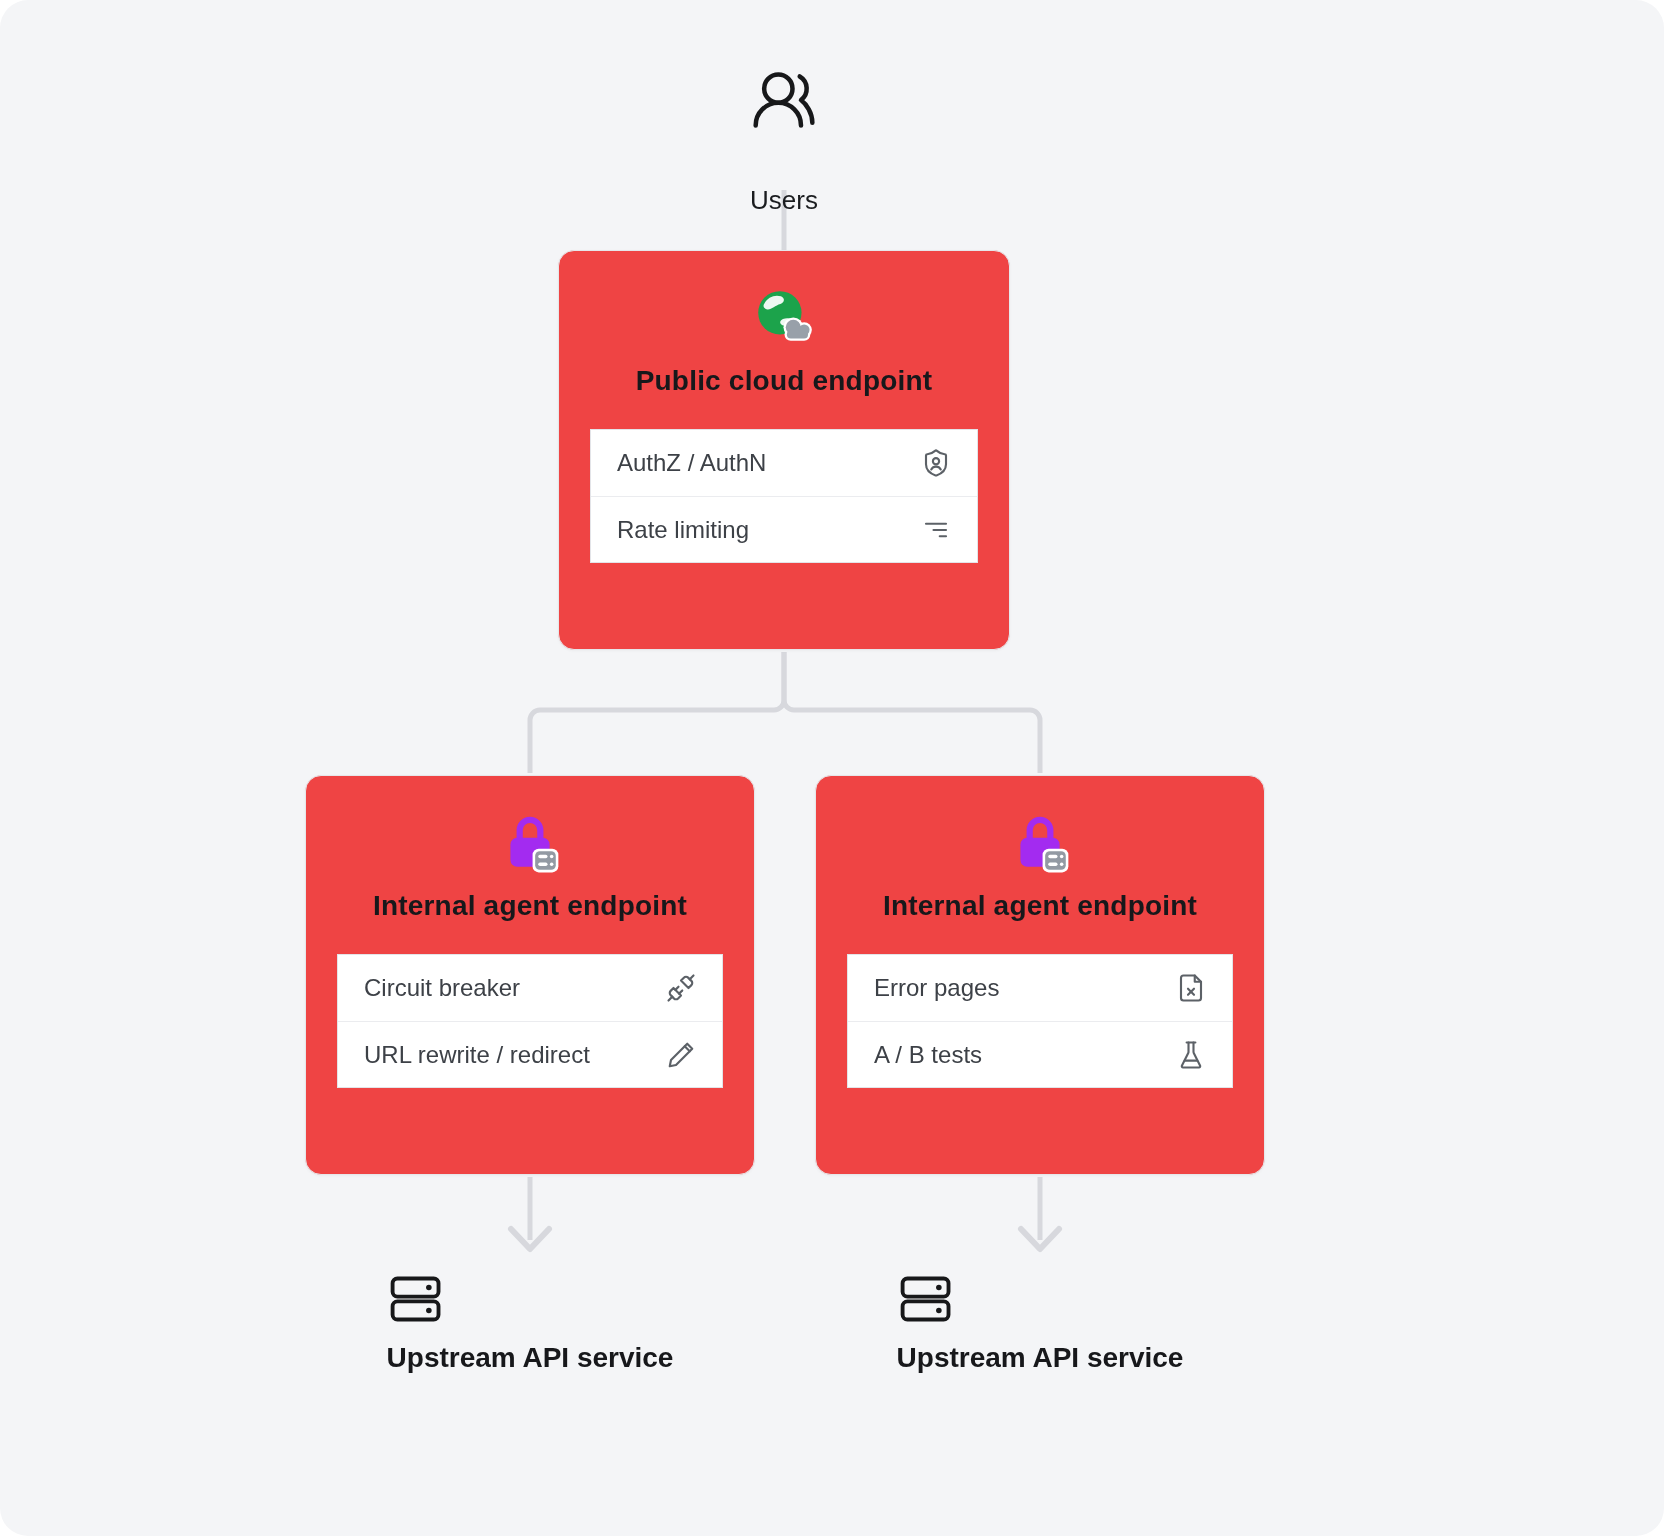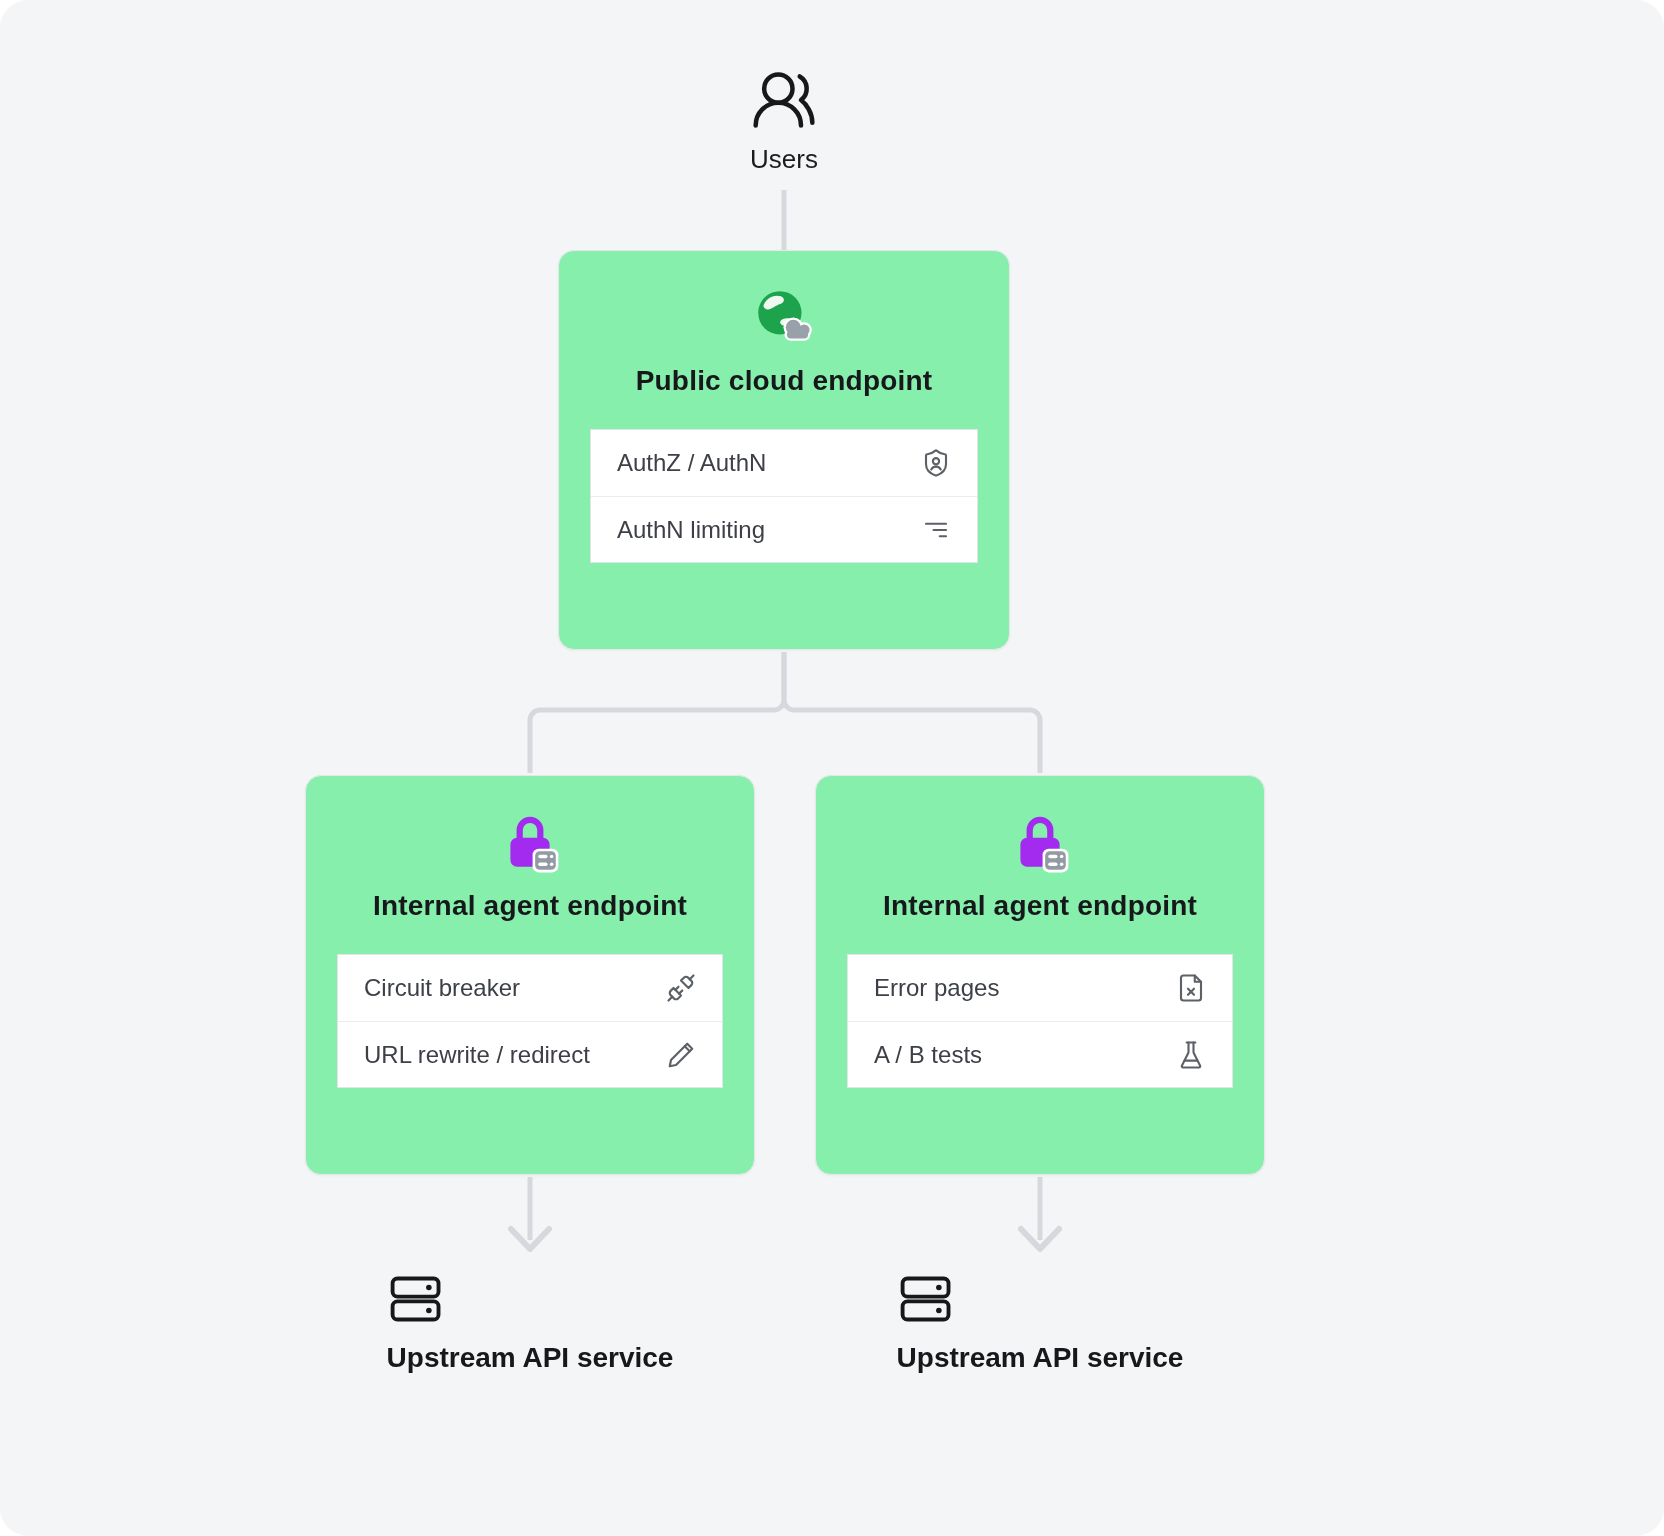--- a/index.html
+++ b/index.html
@@ -14,28 +14,28 @@
     height: 1536px;
     background: #f4f5f7;
     border-radius: 28px;
     overflow: hidden;
   }
   .connectors {
     position: absolute;
     left: 0; top: 0;
     pointer-events: none;
   }
-  .node { position: absolute; display: flex; flex-direction: column; align-items: flex-start; }
+  .node { position: absolute; display: flex; flex-direction: column; align-items: flex-start; gap: 41px; }
   .users-node { left: 784px; top: 66px; transform: translateX(-50%); }
   .users-node svg { width: 68px; height: 68px; }
   .users-label { margin-top: 10px; font-size: 26px; font-weight: 500; color: #1a1c1f; }
 
   .card {
     position: absolute;
-    background: #86efac;
+    background: #ef4444;
     border: 1.5px solid #e6e7ea;
     border-radius: 16px;
     box-shadow: 0 1px 3px rgba(20,22,26,0.04);
     display: flex;
     flex-direction: column;
     align-items: center;
     padding: 34px 31px 28px 31px;
   }
   .public-card  { left: 558px;  top: 250px; width: 452px; height: 400px; }
   .agent-card-left  { left: 305px; top: 775px; width: 450px; height: 400px; }
@@ -110,21 +110,21 @@
     <div class="flist">
       <div class="frow">
         <span class="flabel">AuthZ / AuthN</span>
         <svg class="ricon" viewBox="0 0 24 24" fill="none" stroke="#5c6167" stroke-width="1.7" stroke-linecap="round" stroke-linejoin="round">
           <path d="M20 13c0 5-3.5 7.5-7.66 8.95a1 1 0 0 1-.67-.01C7.5 20.5 4 18 4 13V6a1 1 0 0 1 1-1c2 0 4.5-1.2 6.24-2.72a1.17 1.17 0 0 1 1.52 0C14.51 3.81 17 5 19 5a1 1 0 0 1 1 1z"></path>
           <path d="M8.2 17.2a4.3 4.3 0 0 1 7.6 0"></path>
           <circle cx="12" cy="10.6" r="2.5"></circle>
         </svg>
       </div>
       <div class="frow">
-        <span class="flabel">AuthN limiting</span>
+        <span class="flabel">Rate limiting</span>
         <svg class="ricon" viewBox="0 0 24 24" fill="none" stroke="#5c6167" stroke-width="1.7" stroke-linecap="round" stroke-linejoin="round">
           <path d="M4 7h16"></path>
           <path d="M10 12h10"></path>
           <path d="M15 17h5"></path>
         </svg>
       </div>
     </div>
   </div>
 
   <div class="card agent-card-left">

